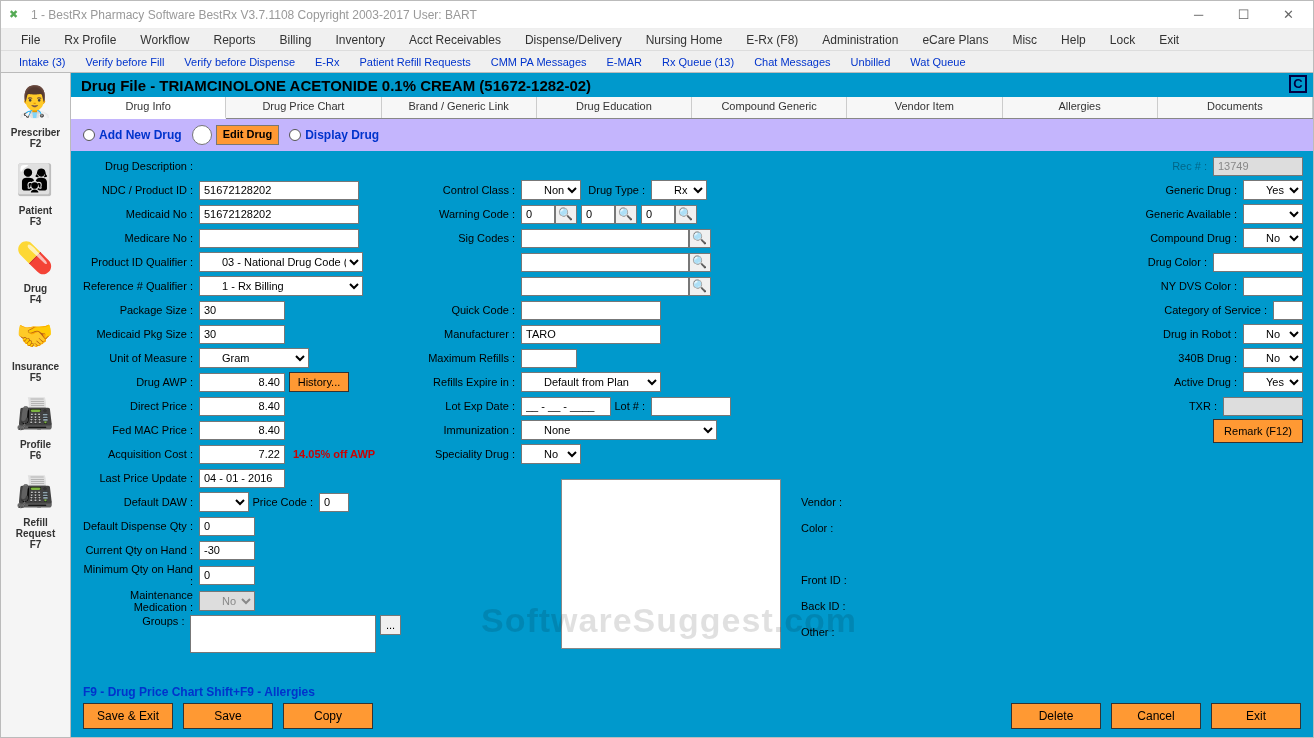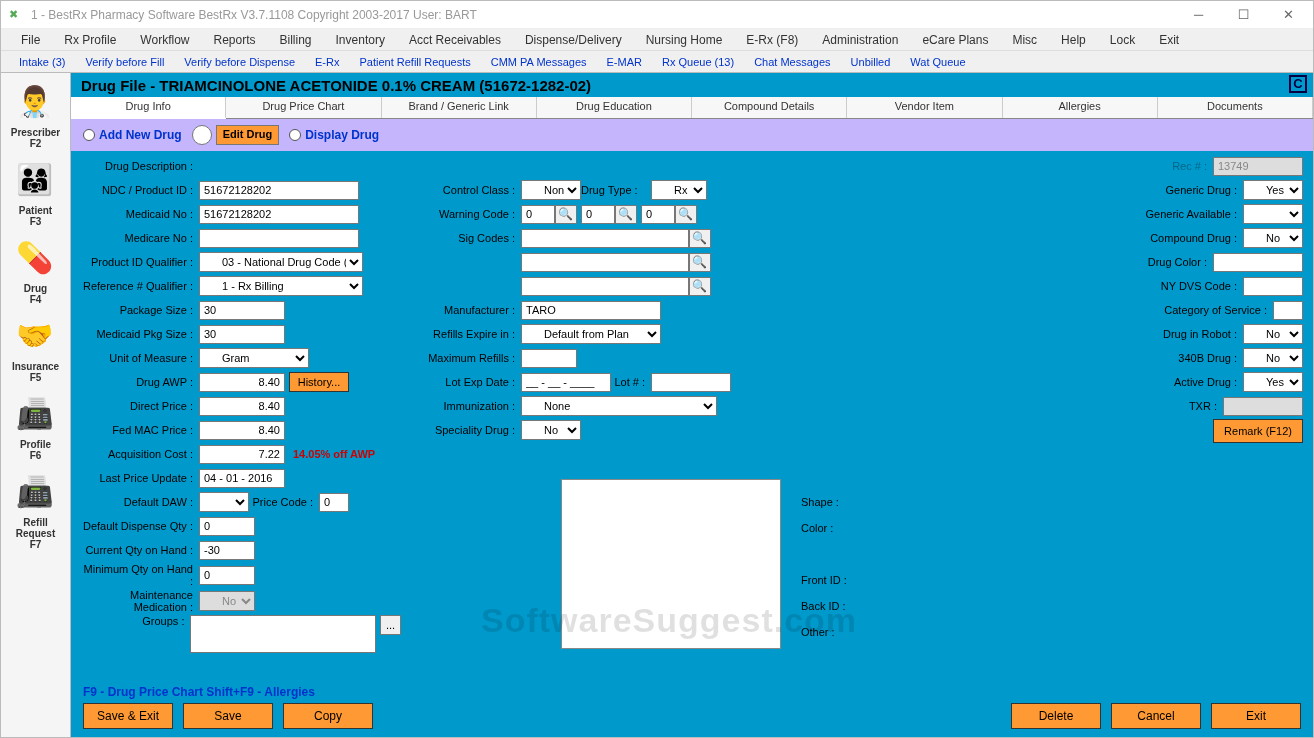--- a/index.html
+++ b/index.html
@@ -134,21 +134,21 @@
       <div class="drugfile-hdr">
         <span>Drug File - TRIAMCINOLONE ACETONIDE 0.1% CREAM (51672-1282-02)</span>
         <div class="c-badge">C</div>
       </div>
 
       <div class="tabs-row" id="tabs">
           <div class="tab active">Drug Info</div>
           <div class="tab">Drug Price Chart</div>
           <div class="tab">Brand / Generic Link</div>
           <div class="tab">Drug Education</div>
-          <div class="tab">Compound Details</div>
+          <div class="tab">Compound Generic</div>
           <div class="tab">Vendor Item</div>
           <div class="tab">Allergies</div>
           <div class="tab">Documents</div>
         </div>
 
       <div class="action-row">
         <div class="radio-wrap">
             <span class="radio-dot"></span>
             <span class="radio-lbl">Add New Drug</span>
           </div>
@@ -253,21 +253,21 @@
                 <span class="lbl">Groups :</span>
                 <textarea class="inp" style="width: 200px; height: 38px; resize: none;"></textarea>
                 <button class="inp" style="width:22px;height:20px;margin-left:4px;background:#f0f0f0;cursor:pointer">...</button>
               </div>
           </div>
 
           <div class="col2">
             <div class="row">
                 <span class="lbl-m">Control Class :</span>
                 <select class="sel" style="width:60px"><option>None</option></select>
-                <span style="width:70px;padding-right:6px">Drug Type :</span>
+                <span style="width:70px;text-align:right;padding-right:6px">Drug Type :</span>
                 <select class="sel" style="width:56px"><option>Rx</option></select>
               </div>
             <div class="row">
                 <span class="lbl-m">Warning Code :</span>
               <input class="inp" style="width: 34px;" value="0">
                 <span class="bino">🔍</span>
               <input class="inp" style="width: 34px; margin-left: 4px;" value="0">
                 <span class="bino">🔍</span>
               <input class="inp" style="width: 34px; margin-left: 4px;" value="0">
                 <span class="bino">🔍</span>
@@ -281,30 +281,34 @@
                 <span class="lbl-m"></span>
                 <input class="inp" style="width: 168px;">
                 <span class="bino">🔍</span>
               </div>
             <div class="row">
                 <span class="lbl-m"></span>
                 <input class="inp" style="width: 168px;">
                 <span class="bino">🔍</span>
               </div>
             <div class="row">
+                <span class="lbl-m">Quick Code :</span>
+                <input class="inp" style="width: 140px;">
+              </div>
+            <div class="row">
                 <span class="lbl-m">Manufacturer :</span>
                 <input class="inp" style="width: 140px;" value="TARO">
               </div>
             <div class="row">
+                <span class="lbl-m">Maximum Refills :</span>
+                <input class="inp" style="width: 56px;">
+              </div>
+            <div class="row">
                 <span class="lbl-m">Refills Expire in :</span>
                 <select class="sel" style="width:140px"><option>Default from Plan</option></select>
-              </div>
-            <div class="row">
-                <span class="lbl-m">Maximum Refills :</span>
-                <input class="inp" style="width: 56px;">
               </div>
             <div class="row">
                 <span class="lbl-m">Lot Exp Date :</span>
                 <input class="inp" style="width: 90px;" value="__ - __ - ____">
                 <span style="width:40px;text-align:right;padding-right:6px">Lot # :</span>
                 <input class="inp" style="width: 80px;">
               </div>
             <div class="row">
                 <span class="lbl-m">Immunization :</span>
                 <select class="sel" style="width:196px"><option>None</option></select>
@@ -326,21 +330,21 @@
               </div>
             <div class="row">
                 <span class="lbl-r">Compound Drug :</span>
                 <select class="sel" style="width:60px"><option>No</option></select>
               </div>
             <div class="row">
                 <span class="lbl-r">Drug Color :</span>
                 <input class="inp" style="width: 90px;">
               </div>
             <div class="row">
-                <span class="lbl-r">NY DVS Code :</span>
+                <span class="lbl-r">NY DVS Color :</span>
                 <input class="inp" style="width: 60px;">
               </div>
             <div class="row">
                 <span class="lbl-r">Category of Service :</span>
                 <input class="inp" style="width: 30px;">
               </div>
             <div class="row">
                 <span class="lbl-r">Drug in Robot :</span>
                 <select class="sel" style="width:60px"><option>No</option></select>
               </div>
@@ -358,21 +362,21 @@
               </div>
             <div class="row">
                 <span class="lbl-r"></span>
                 <button class="btn-small" style="width:90px;height:24px">Remark (F12)</button>
               </div>
           </div>
         </div>
 
         <div class="pill-box"></div>
         <div class="pill-info">
-          <div>Shape :</div>
+          <div>Vendor :</div>
           <div>Color :</div>
           <div>&nbsp;</div>
           <div>Front ID :</div>
           <div>Back ID :</div>
           <div>Other :</div>
         </div>
 
         <div class="watermark">SoftwareSuggest.com</div>
       </div>
 

